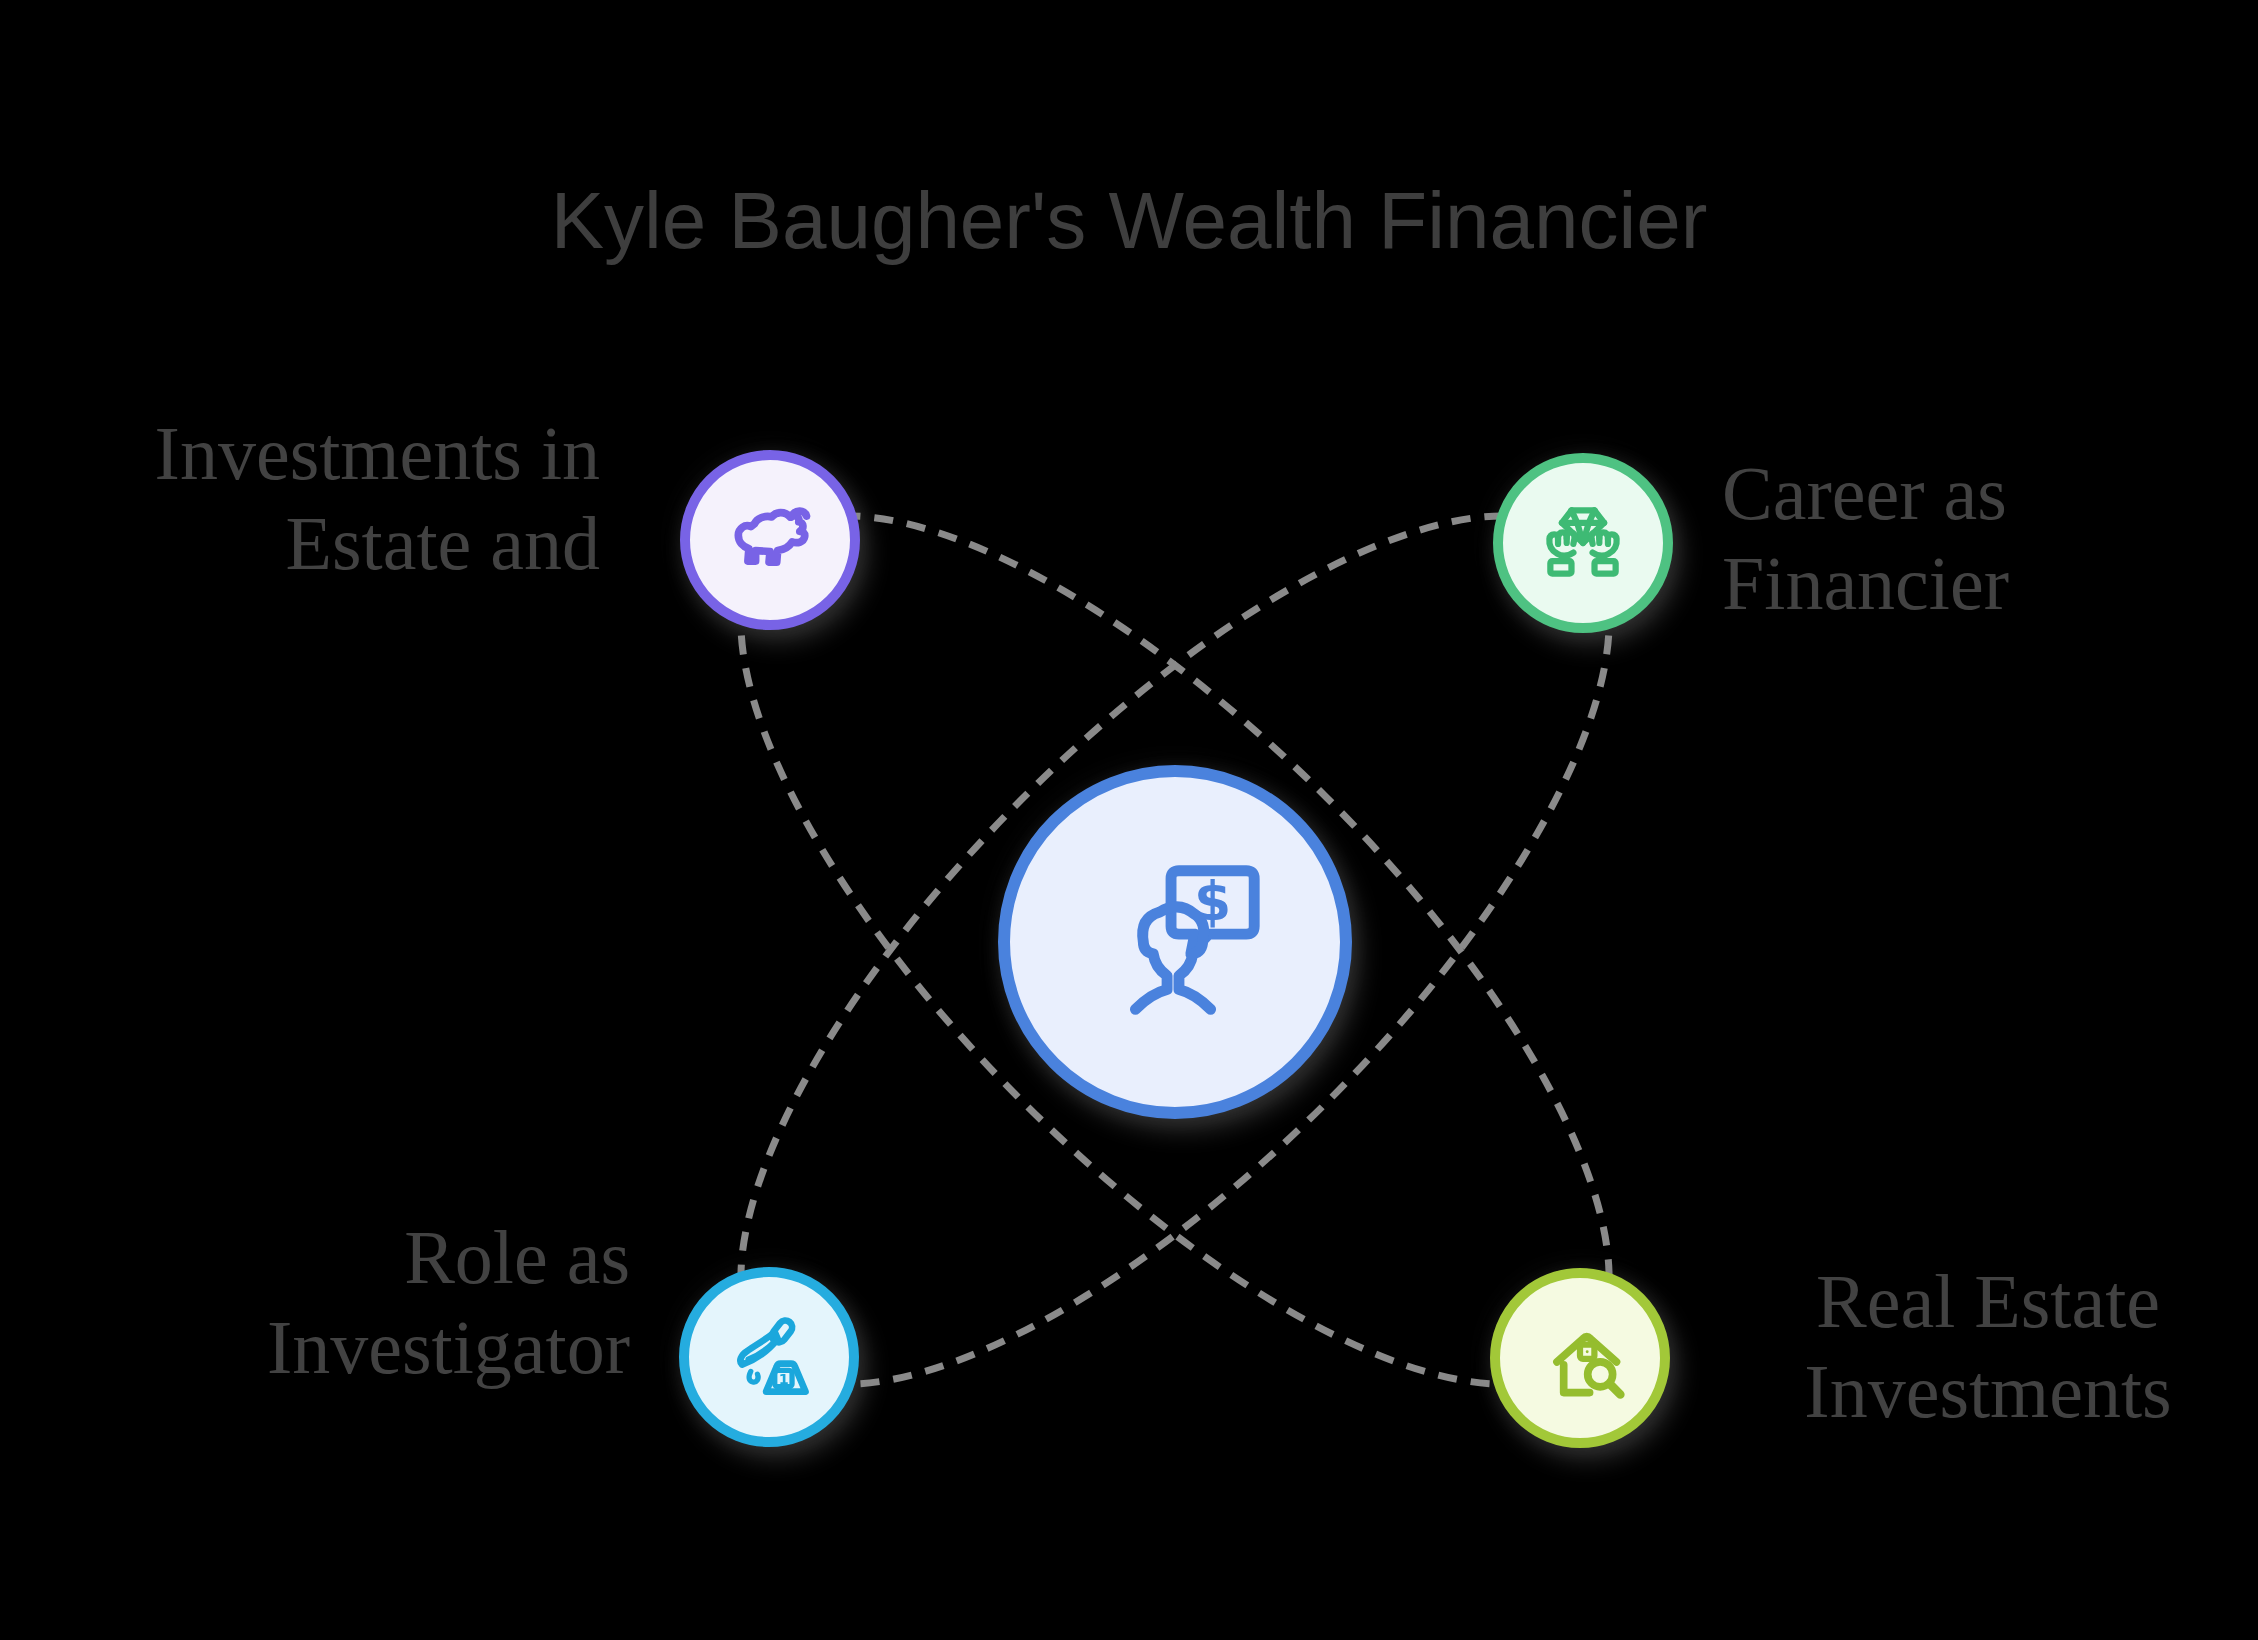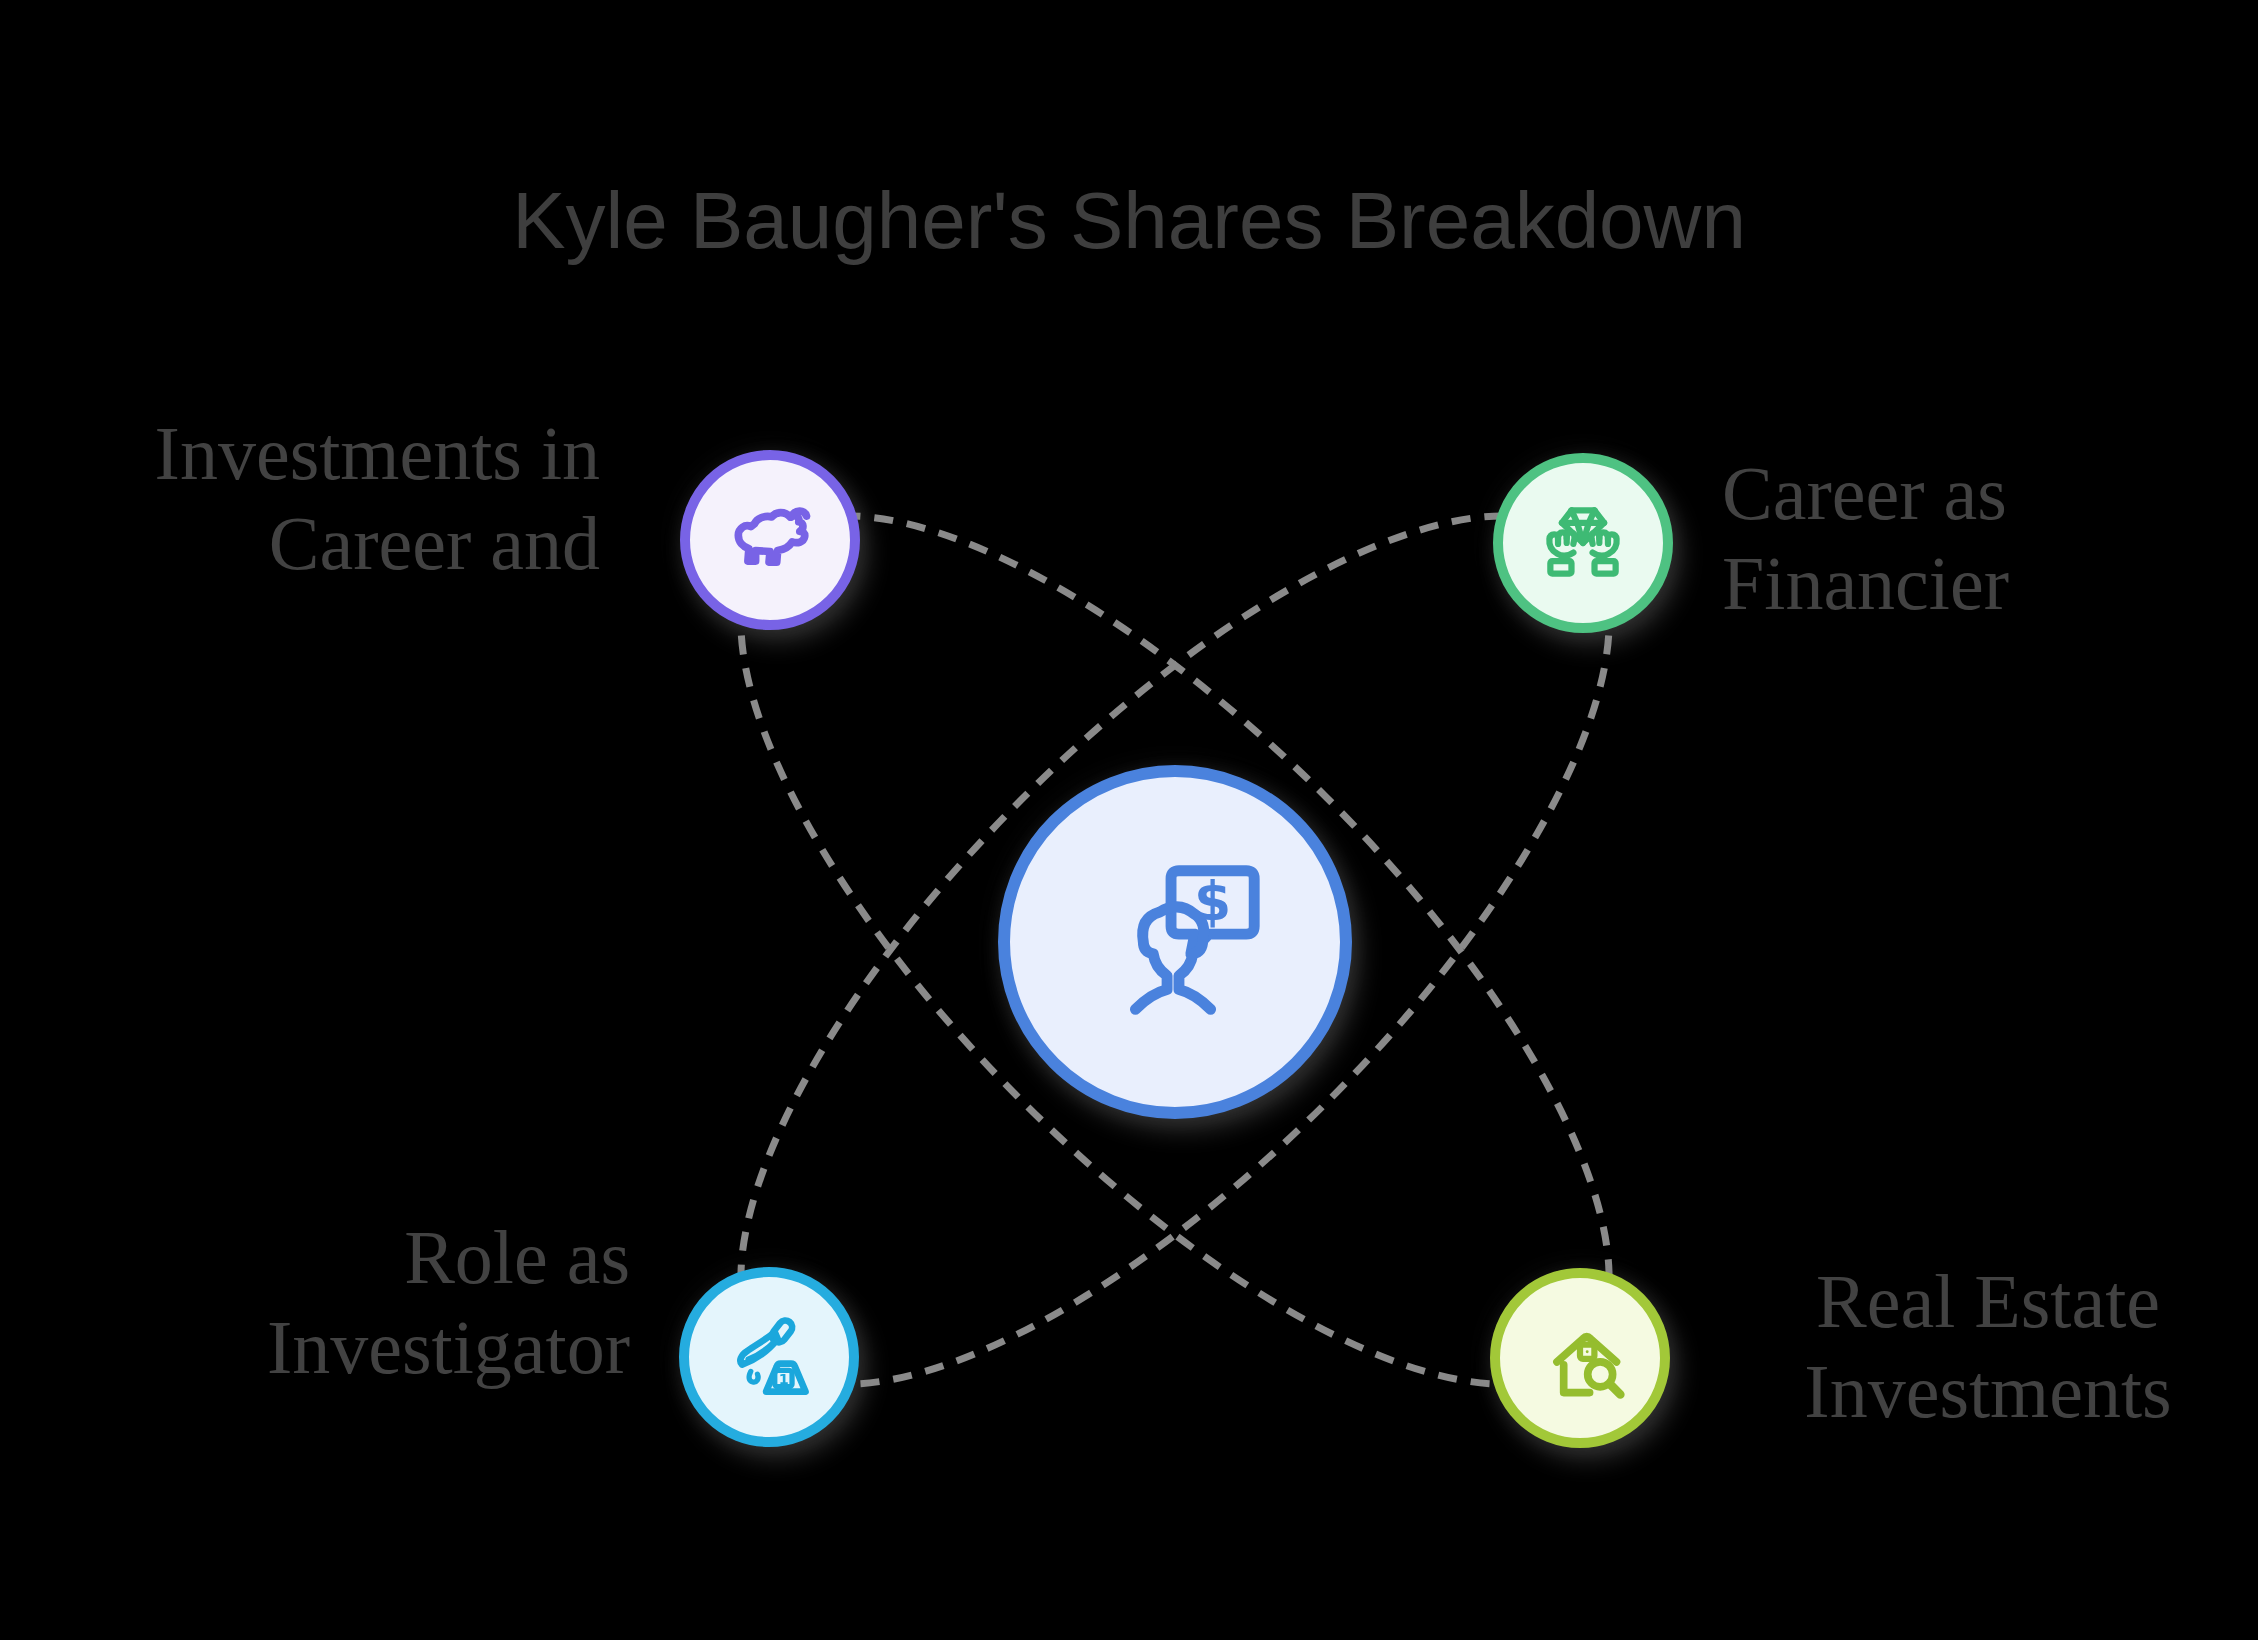--- a/index.html
+++ b/index.html
@@ -37,21 +37,21 @@
 
 <div class="stage">
 
   <svg class="orbits" width="2258" height="1640" viewBox="0 0 2258 1640">
     <g fill="none" stroke="#8a8a8a" stroke-width="7" stroke-dasharray="19 14">
       <ellipse cx="0" cy="0" rx="575" ry="215" transform="translate(1175 950) rotate(45)"></ellipse>
       <ellipse cx="0" cy="0" rx="575" ry="215" transform="translate(1175 950) rotate(-45)"></ellipse>
     </g>
   </svg>
 
-  <div class="title">Kyle Baugher's Shares Breakdown</div>
+  <div class="title">Kyle Baugher's Wealth Financier</div>
 
   <div class="node node-tl">
     <svg width="96" height="96" viewBox="0 0 100 100">
       <g class="ic" stroke="#7863e6" stroke-width="8">
         <path d="M30 36 C 24 33 17 38 17 45 C 17 52 22 57 28 59 L 27 72 L 35 72 L 35 61 L 50 62 L 49 73 L 57 73 L 58 61 C 64 60 70 57 73 52 C 79 54 85 52 86 47 C 87 43 84 41 81 41 C 86 38 85 32 80 31 C 81 26 76 23 71 26 C 66 20 56 20 52 26 C 44 24 36 28 34 33 Z"></path>
         <path d="M72 26 C 76 18 86 18 88 25"></path>
       </g>
     </svg>
   </div>
 
@@ -108,21 +108,21 @@
       <g class="ic" stroke="#4a82dd" stroke-width="5.5">
         <path d="M52 14 H86 Q90 14 90 18 V42 Q90 46 86 46 H67 L58 56 L60 46 H52 Q48 46 48 42 V18 Q48 14 52 14 Z"></path>
         <path d="M30 84 Q38 76 46 74 L46 67 Q40 63 39 56 Q34 55 34 50 Q32 38 42 35 Q52 29 60 36 Q66 40 64 49 Q64 55 59 56 Q58 63 52 67 L52 74 Q60 76 68 84"></path>
       </g>
       <text x="69" y="39" text-anchor="middle" font-size="27" font-weight="bold" fill="#4a82dd" font-family="&quot;DejaVu Sans&quot;, sans-serif">$</text>
     </svg>
   </div>
 
   <div class="label label-tl">
     <span class="line">Investments in</span>
-    <span class="line">Career and</span>
+    <span class="line">Estate and</span>
   </div>
 
   <div class="label label-tr">
     <span class="line">Career as</span>
     <span class="line">Financier</span>
   </div>
 
   <div class="label label-bl">
     <span class="line">Role as</span>
     <span class="line">Investigator</span>

